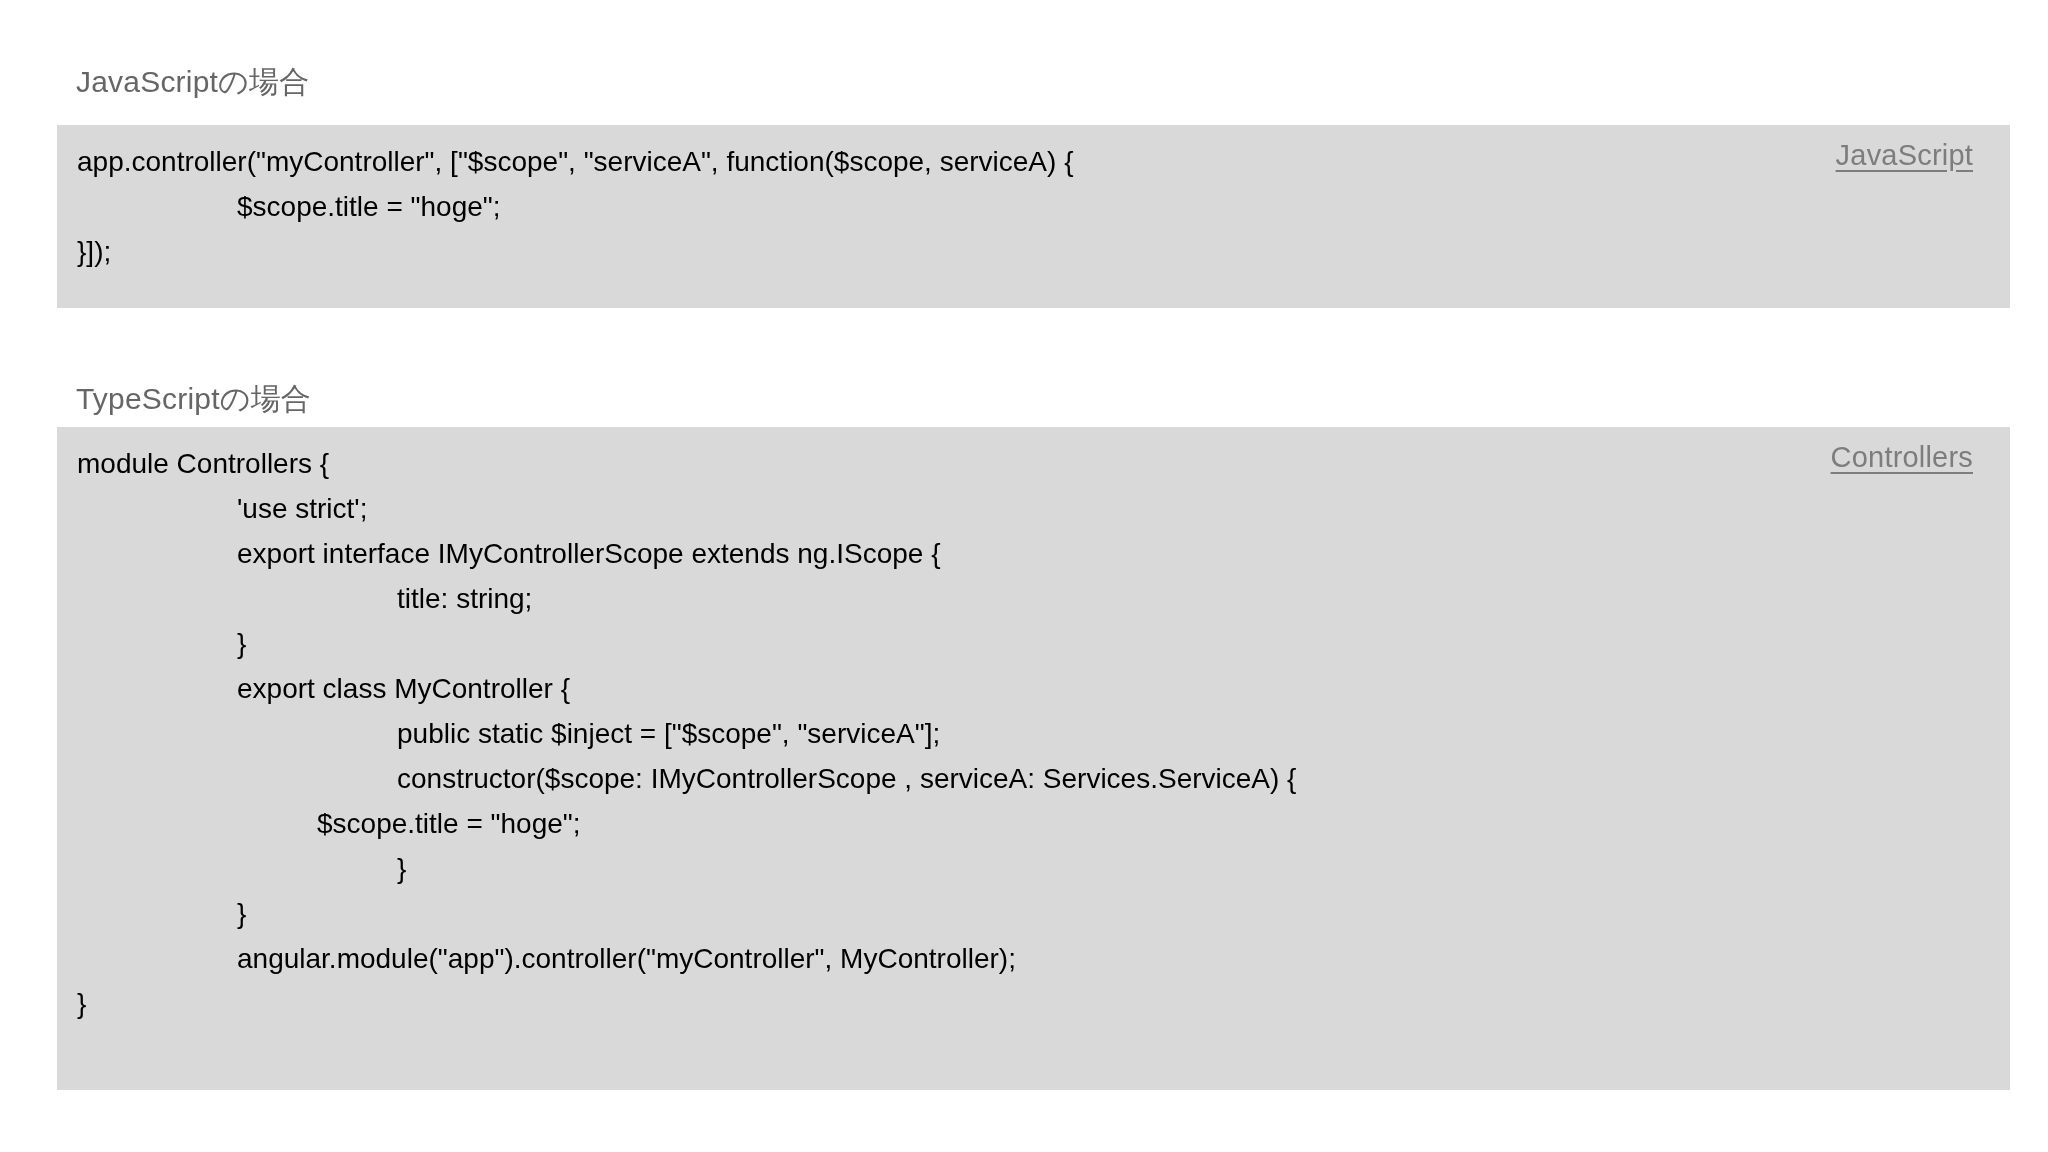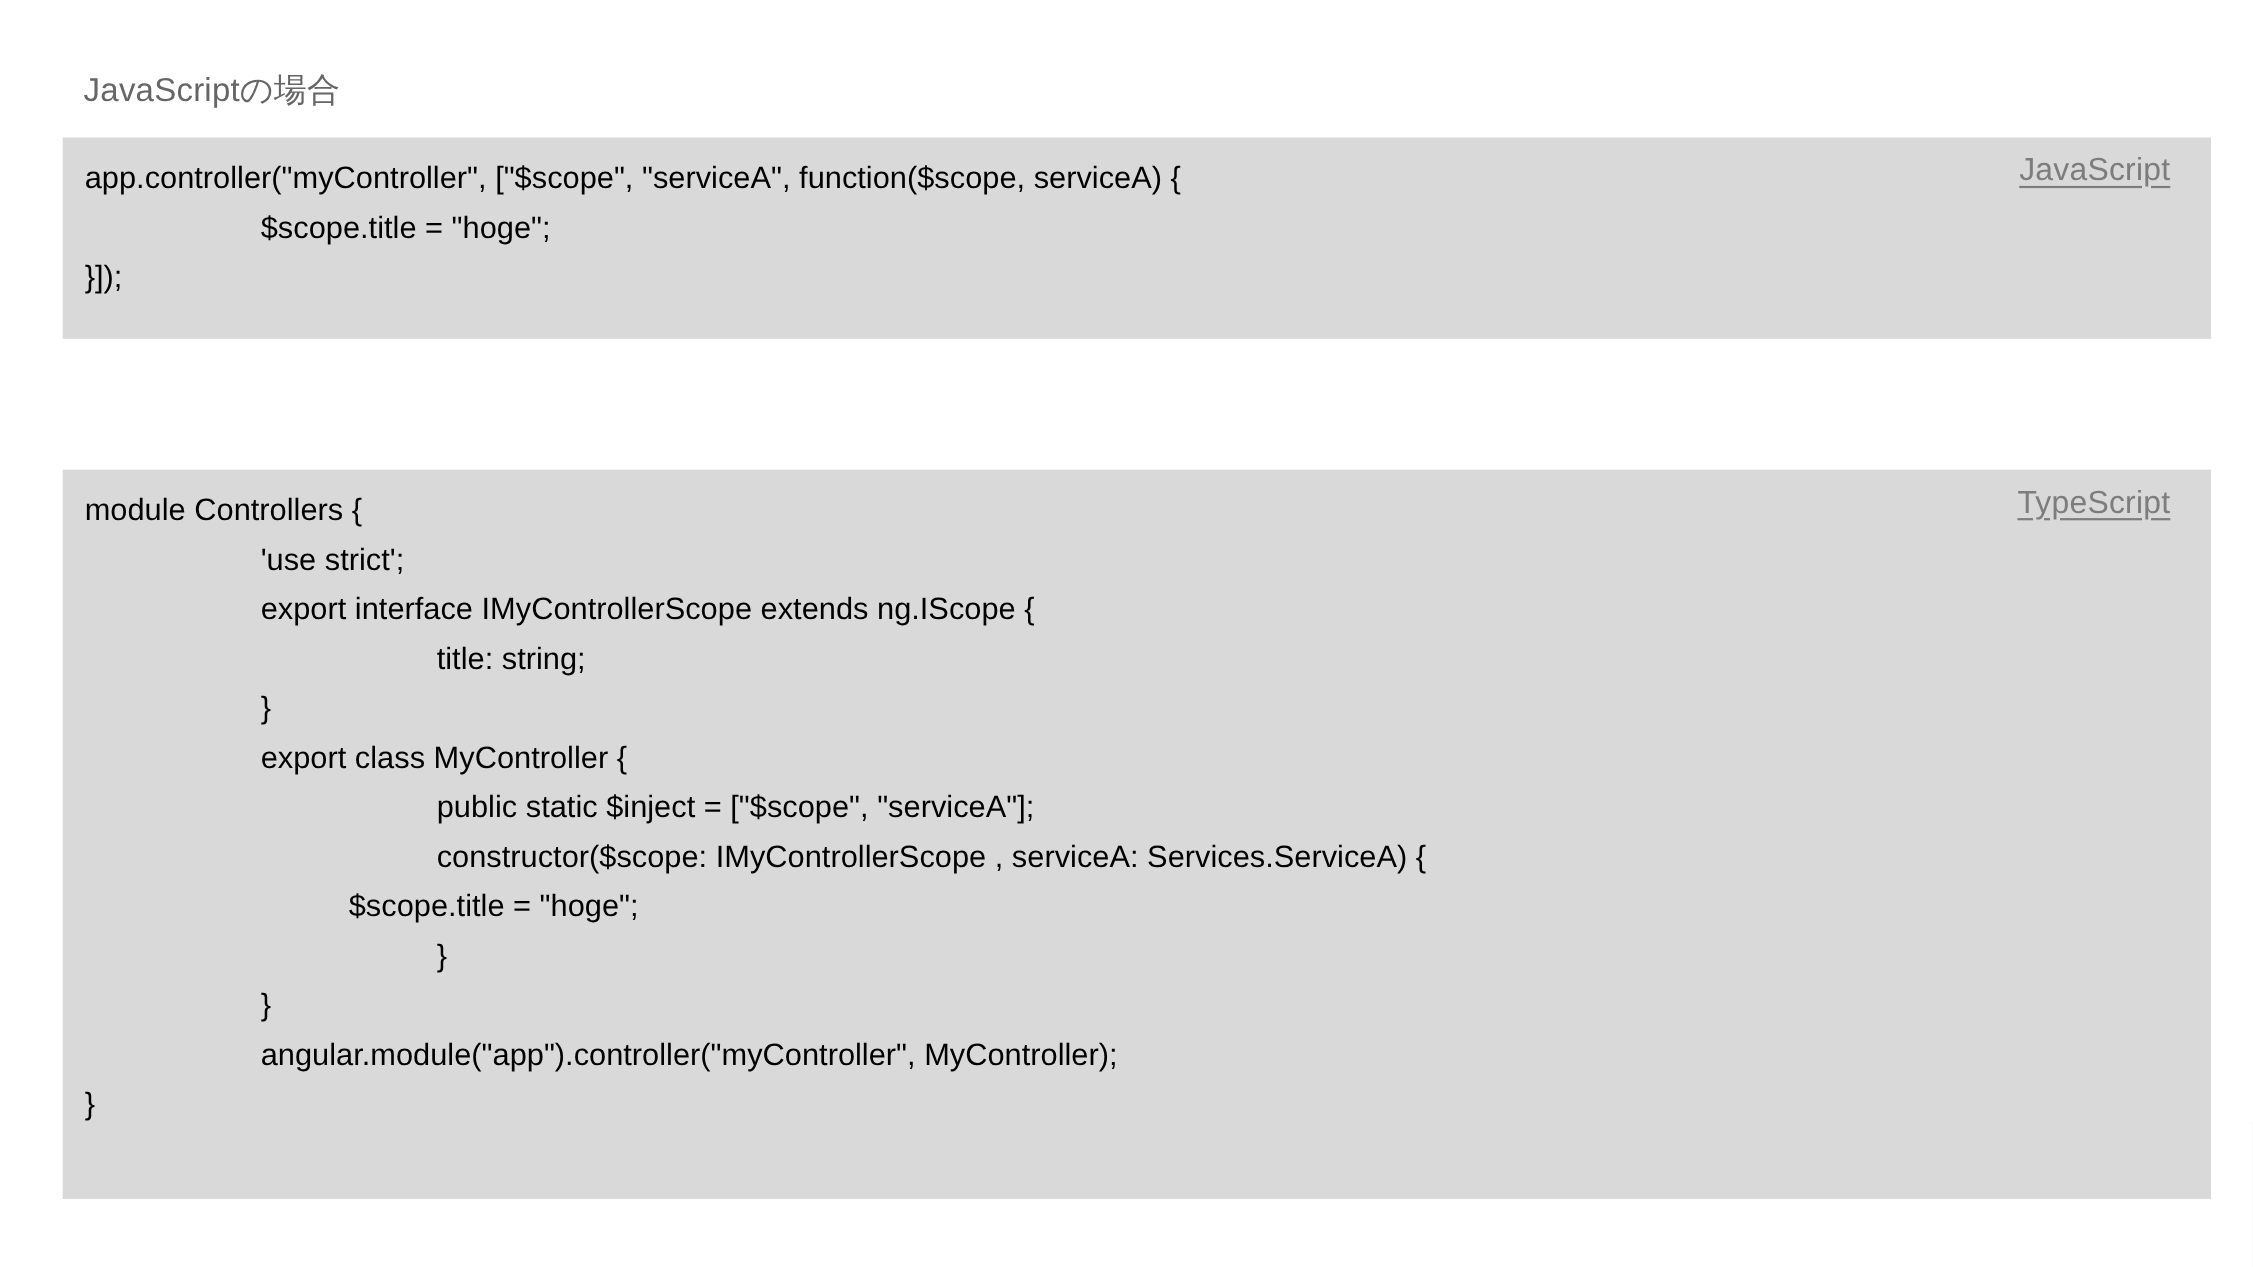--- a/index.html
+++ b/index.html
@@ -77,19 +77,20 @@
 
 <div class="page">
 
   <div class="section-heading" id="heading-js">JavaScriptの場合</div>
 
   <div class="code-block" id="block-js">
     <div class="lang-label">JavaScript</div>
     <div class="code-lines" id="code-js"><div class="code-line"><span>app.controller("myController", ["$scope", "serviceA", function($scope, serviceA) {</span></div><div class="code-line"><span style="display: inline-block; width: 160px;"></span><span>$scope.title = "hoge";</span></div><div class="code-line"><span>}]);</span></div></div>
   </div>
 
+  <div class="section-heading" id="heading-ts">TypeScriptの場合</div>
 
   <div class="code-block" id="block-ts">
-    <div class="lang-label">TypeScript</div>
+    <div class="lang-label">Controllers</div>
     <div class="code-lines" id="code-ts"><div class="code-line"><span>module Controllers {</span></div><div class="code-line"><span style="display: inline-block; width: 160px;"></span><span>'use strict';</span></div><div class="code-line"><span style="display: inline-block; width: 160px;"></span><span>export interface IMyControllerScope extends ng.IScope {</span></div><div class="code-line"><span style="display: inline-block; width: 320px;"></span><span>title: string;</span></div><div class="code-line"><span style="display: inline-block; width: 160px;"></span><span>}</span></div><div class="code-line"><span style="display: inline-block; width: 160px;"></span><span>export class MyController {</span></div><div class="code-line"><span style="display: inline-block; width: 320px;"></span><span>public static $inject = ["$scope", "serviceA"];</span></div><div class="code-line"><span style="display: inline-block; width: 320px;"></span><span>constructor($scope: IMyControllerScope , serviceA: Services.ServiceA) {</span></div><div class="code-line"><span style="display: inline-block; width: 240px;"></span><span>$scope.title = "hoge";</span></div><div class="code-line"><span style="display: inline-block; width: 320px;"></span><span>}</span></div><div class="code-line"><span style="display: inline-block; width: 160px;"></span><span>}</span></div><div class="code-line"><span style="display: inline-block; width: 160px;"></span><span>angular.module("app").controller("myController", MyController);</span></div><div class="code-line"><span>}</span></div></div>
   </div>
 
 </div>
 
 </body></html>

